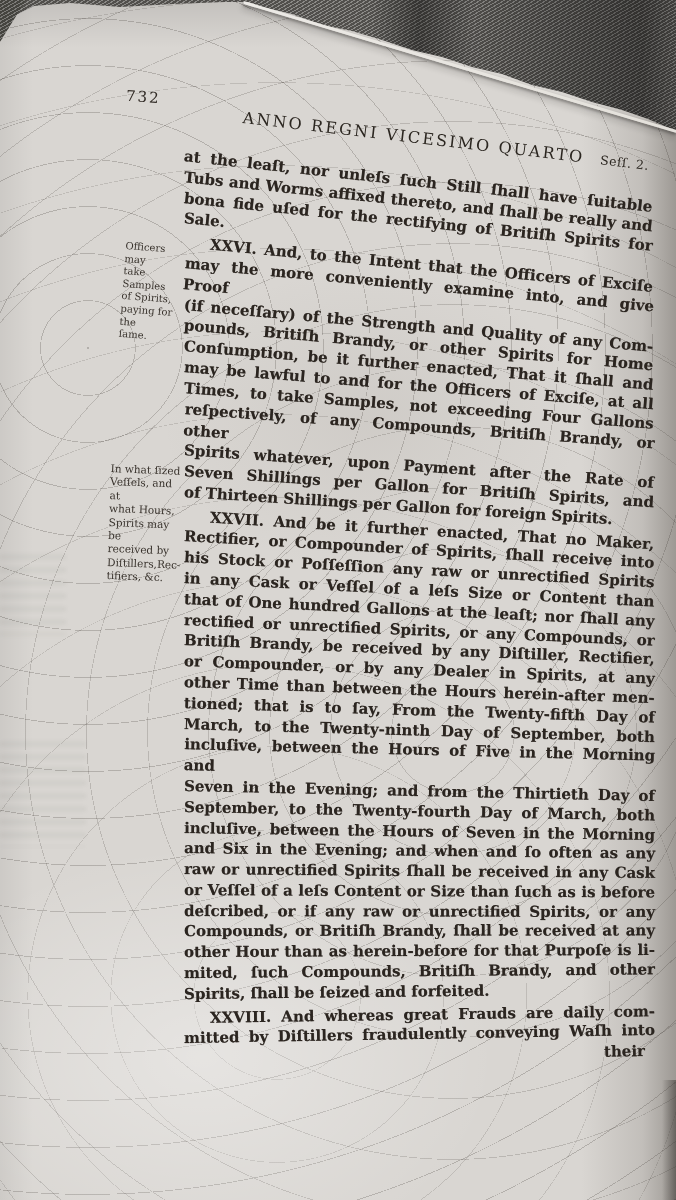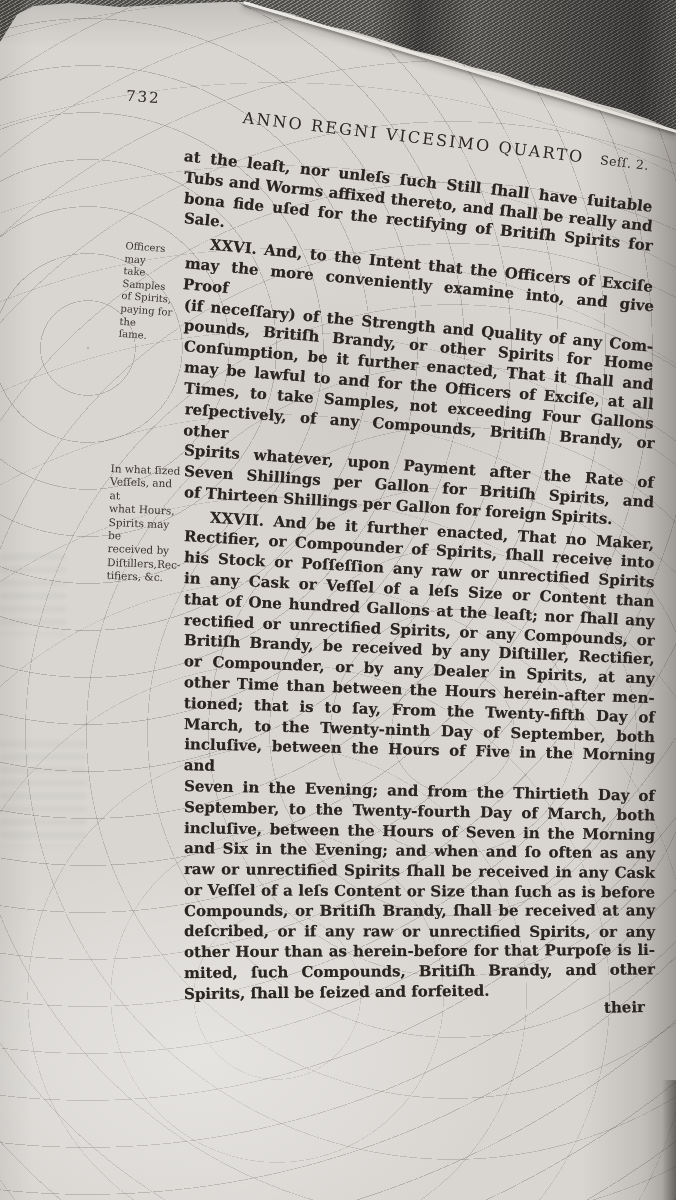--- a/index.html
+++ b/index.html
@@ -160,25 +160,29 @@
         <div class="tline" style="transform: rotate(1.95deg);">other Time than between the Hours herein-after men-</div>
         <div class="tline" style="transform: rotate(1.77deg);">tioned; that is to ſay, From the Twenty-fifth Day of</div>
         <div class="tline" style="transform: rotate(1.58deg);">March, to the Twenty-ninth Day of September, both</div>
         <div class="tline" style="transform: rotate(1.4deg);">incluſive, between the Hours of Five in the Morning and</div>
         <div class="tline" style="transform: rotate(1.22deg);">Seven in the Evening; and from the Thirtieth Day of</div>
         <div class="tline" style="transform: rotate(1.03deg);">September, to the Twenty-fourth Day of March, both</div>
         <div class="tline" style="transform: rotate(0.85deg);">incluſive, between the Hours of Seven in the Morning</div>
         <div class="tline" style="transform: rotate(0.66deg);">and Six in the Evening; and when and ſo often as any</div>
         <div class="tline" style="transform: rotate(0.48deg);">raw or unrectified Spirits ſhall be received in any Cask</div>
         <div class="tline" style="transform: rotate(0.29deg);">or Veſſel of a leſs Content or Size than ſuch as is before</div>
+        <div class="tline" style="transform: rotate(0.11deg);">deſcribed, or if any raw or unrectified Spirits, or any</div>
         <div class="tline" style="transform: rotate(-0.08deg);">Compounds, or Britiſh Brandy, ſhall be received at any</div>
-        <div class="tline" style="transform: rotate(0.11deg);">deſcribed, or if any raw or unrectified Spirits, or any</div>
         <div class="tline" style="transform: rotate(-0.26deg);">other Hour than as herein-before for that Purpoſe is li-</div>
         <div class="tline" style="transform: rotate(-0.45deg);">mited, ſuch Compounds, Britiſh Brandy, and other</div>
         <div class="tline last" style="transform: rotate(-0.63deg);">Spirits, ſhall be ſeized and forfeited.</div>
+      </div>
+    <div class="para indent">
+        <div class="tline" style="transform: rotate(-0.82deg);">XXVIII. And whereas great Frauds are daily com-</div>
+        <div class="tline" style="transform: rotate(-1deg);">mitted by Diſtillers fraudulently conveying Waſh into</div>
       </div>
     <div class="catchword-line">their</div>
   </div>
 
   <div class="bottom-right-shade"></div>
 </div>
 
 <div class="edge-rim"></div>
 <div class="corner-sliver"></div>
 

